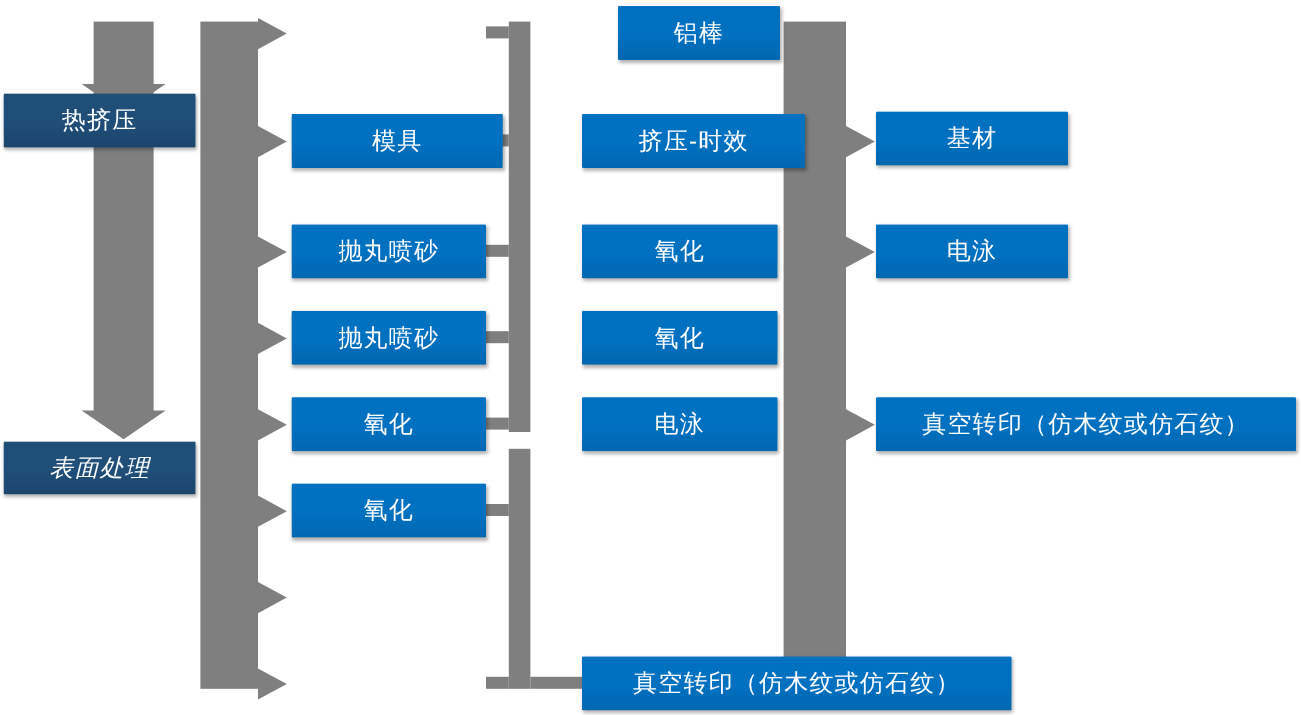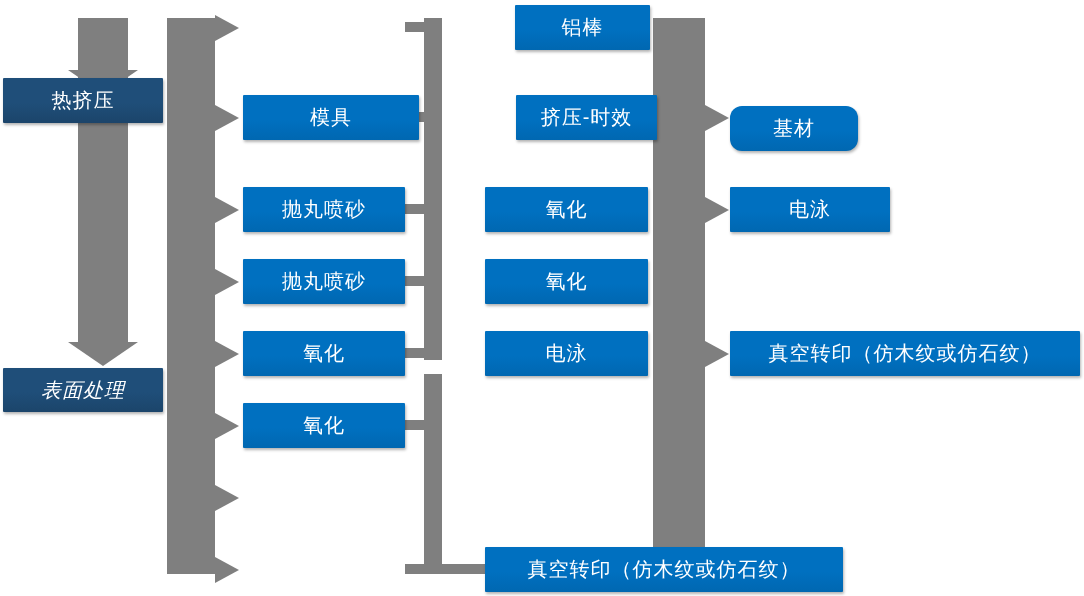--- a/index.html
+++ b/index.html
@@ -102,23 +102,23 @@
   <div class="node dark" style="left:3px; top:78px;  width:160px;">热挤压</div>
   <div class="node dark" style="left:3px; top:368px; width:160px; height:44px;font-style:italic;">表面处理</div>
 
   <div class="node bright" style="left:243px; top:95px;  width:176px;">模具</div>
   <div class="node bright" style="left:243px; top:187px; width:162px;">抛丸喷砂</div>
   <div class="node bright" style="left:243px; top:259px; width:162px;">抛丸喷砂</div>
   <div class="node bright" style="left:243px; top:331px; width:162px;">氧化</div>
   <div class="node bright" style="left:243px; top:403px; width:162px;">氧化</div>
 
   <div class="node bright" style="left:485px; top:5px;   width:135px;margin-left:30px;">铝棒</div>
-  <div class="node bright" style="left:485px; top:95px;  width:141px;margin-left:31px;">挤压-时效</div>
+  <div class="node bright" style="left:485px; top:95px;  width:186px;">挤压-时效</div>
   <div class="node bright" style="left:485px; top:187px; width:163px;">氧化</div>
   <div class="node bright" style="left:485px; top:259px; width:163px;">氧化</div>
   <div class="node bright" style="left:485px; top:331px; width:163px;">电泳</div>
   <div class="node bright" style="left:485px; top:547px; width:358px;">真空转印（仿木纹或仿石纹）</div>
 
-  <div class="node bright" style="left:730px; top:106px;  width:128px;border-radius:12px;">基材</div>
+  <div class="node bright" style="left:730px; top:93px;  width:160px;">基材</div>
   <div class="node bright" style="left:730px; top:187px; width:160px;">电泳</div>
   <div class="node bright" style="left:730px; top:331px; width:350px;">真空转印（仿木纹或仿石纹）</div>
 
 </div>
 
 </body></html>

